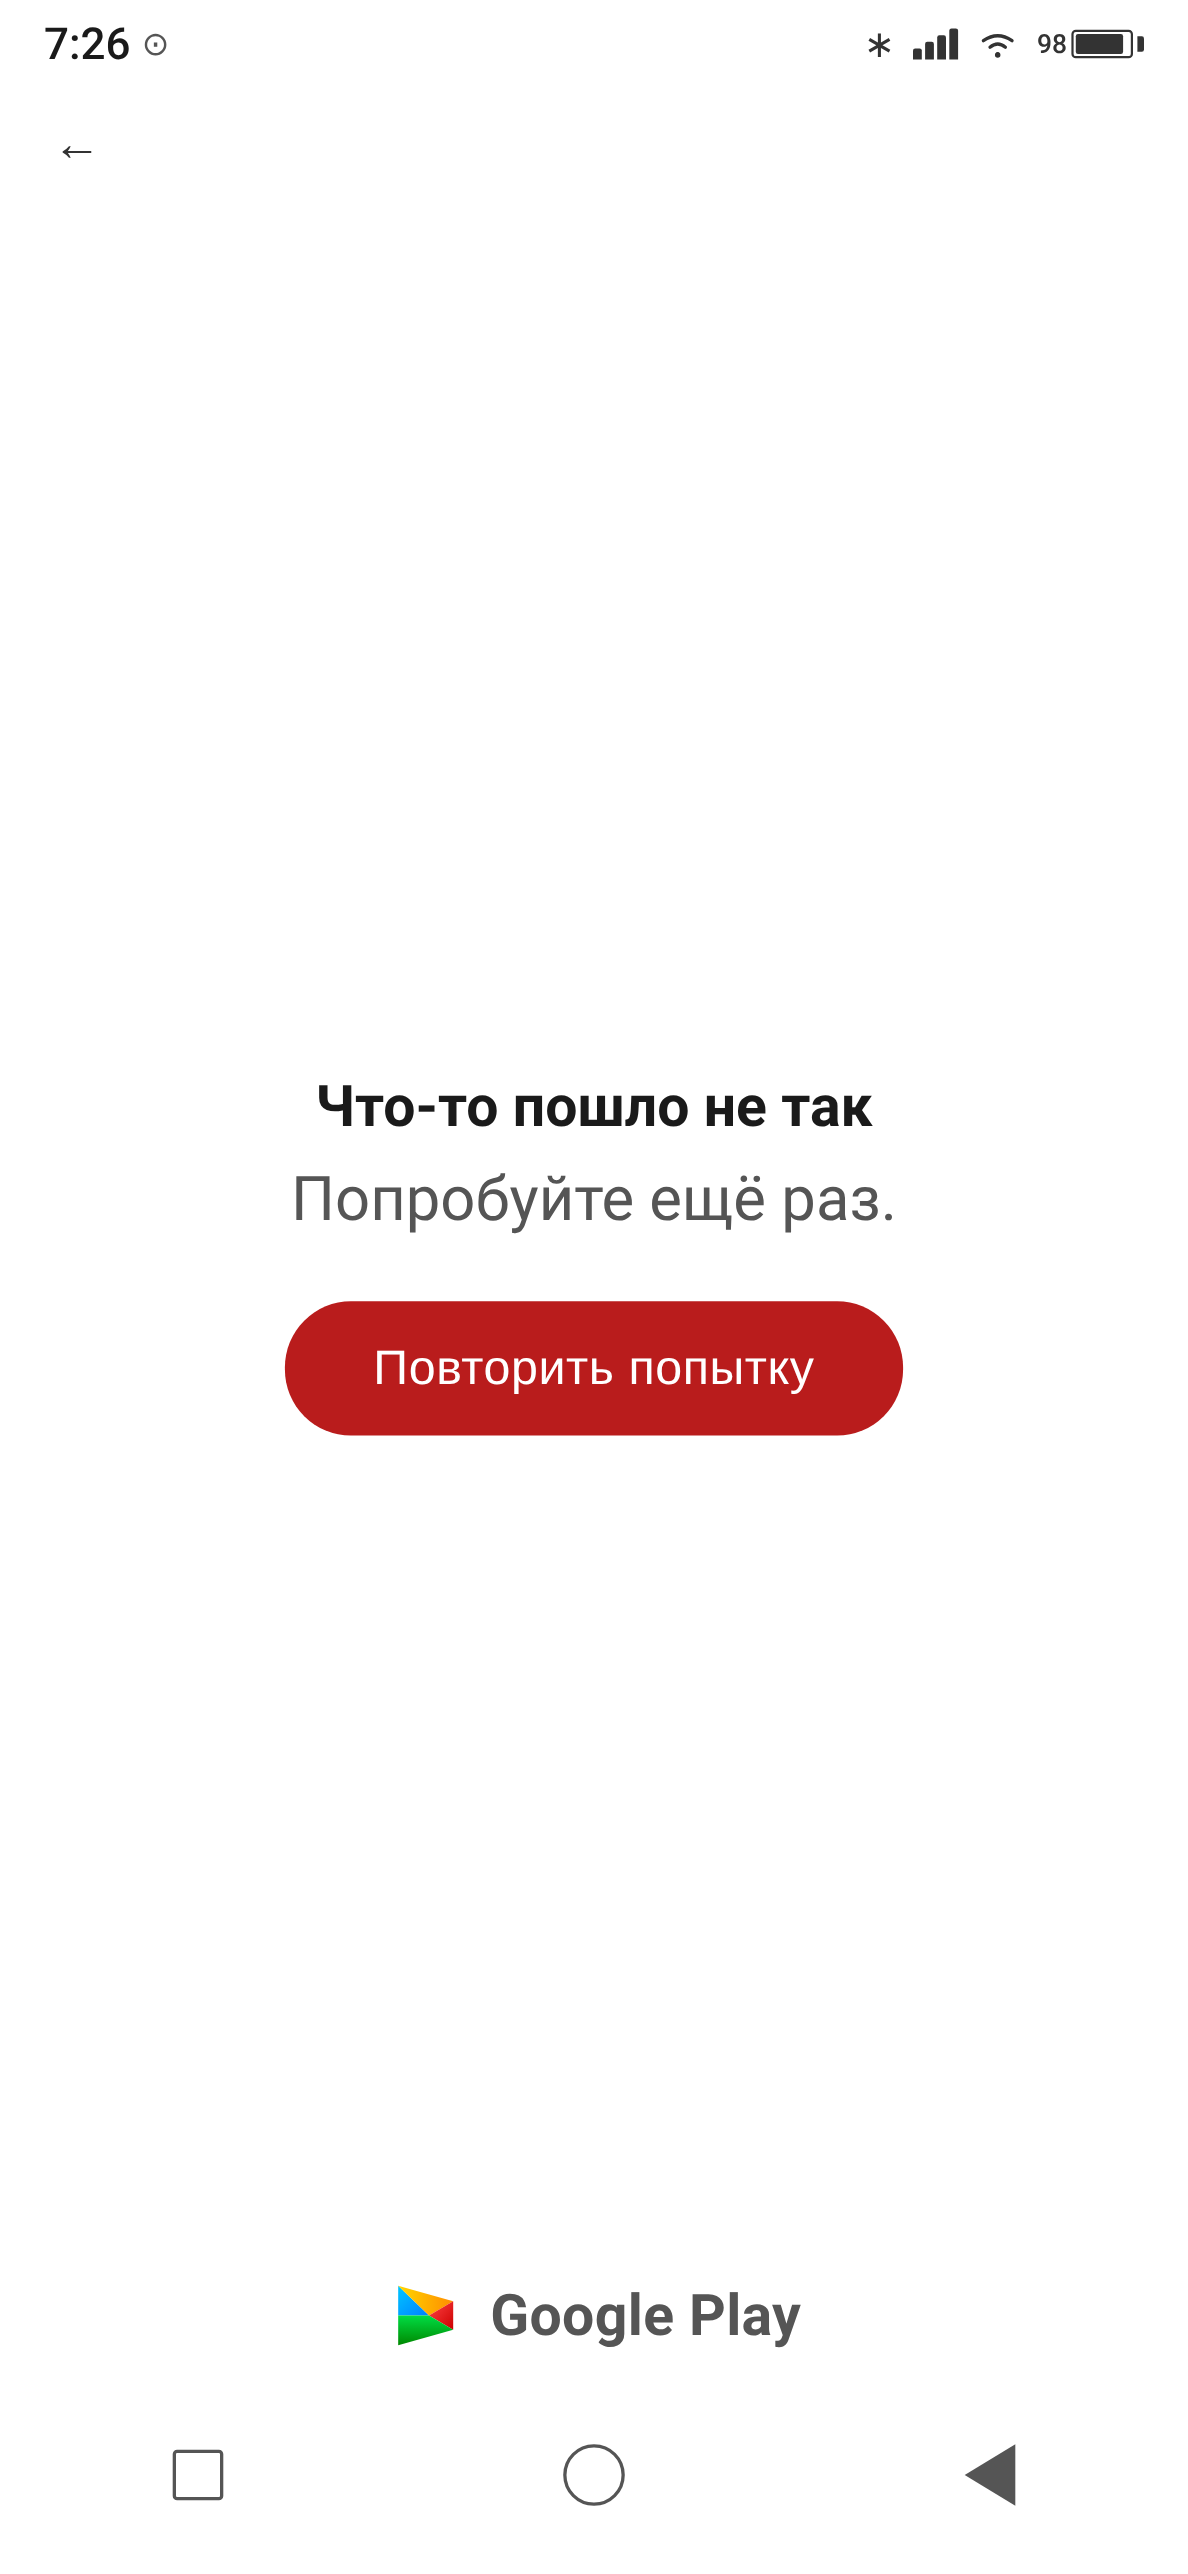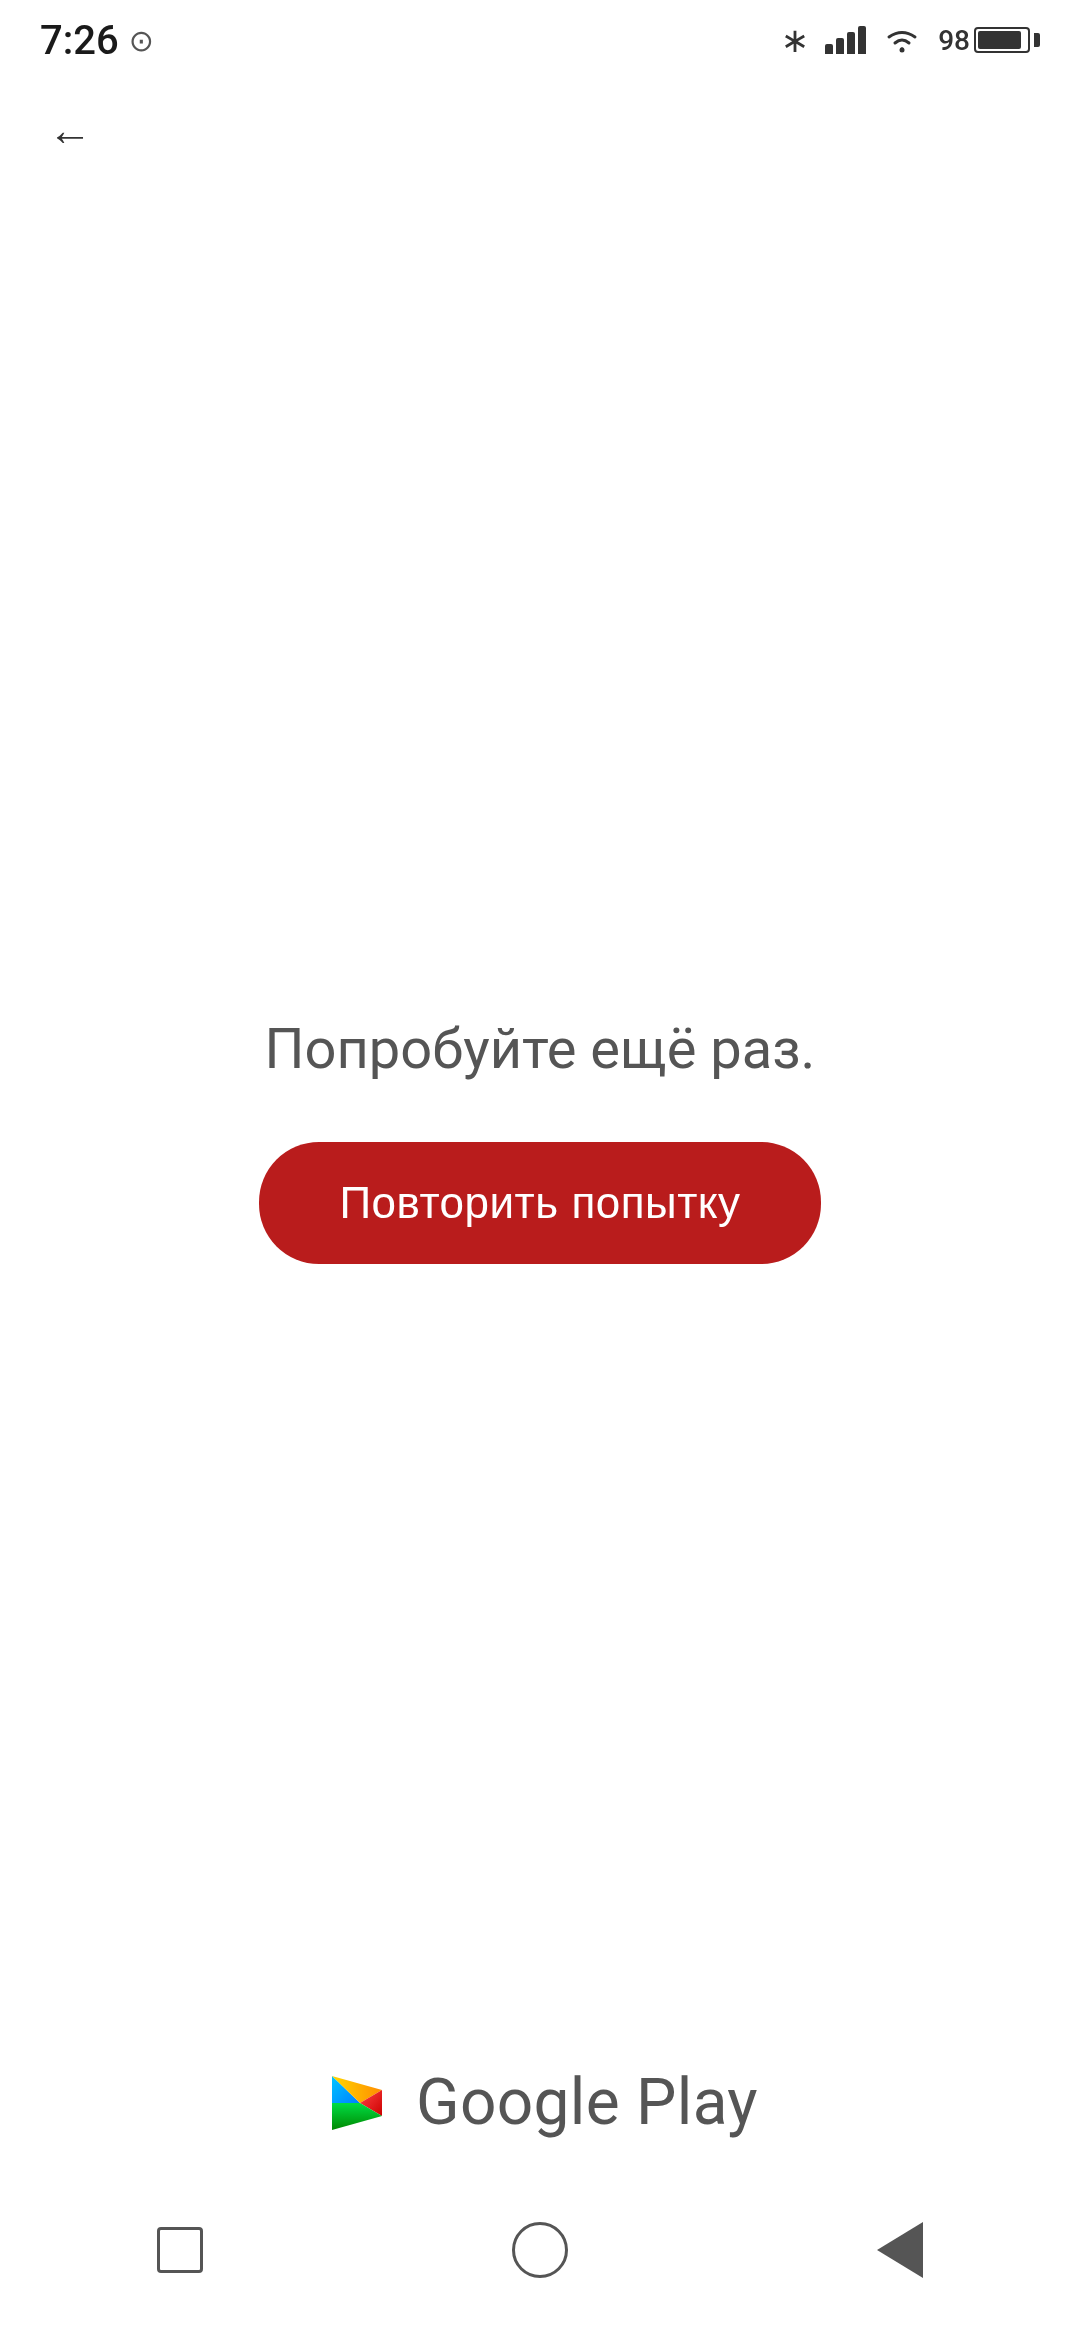--- a/index.html
+++ b/index.html
@@ -69,21 +69,21 @@
       background: #333;
       border-radius: 2px;
     }
     .battery-tip {
       width: 6px;
       height: 14px;
       background: #333;
       border-radius: 0 2px 2px 0;
     }
     .battery-text {
-      font-size: 28px;
+      font-size: 24px;
       color: #333;
       font-weight: 500;
     }
 
     
     .signal-bars {
       display: flex;
       align-items: flex-end;
       gap: 3px;
     }
@@ -181,22 +181,22 @@
       align-items: center;
       gap: 24px;
     }
 
     .google-play-logo {
       width: 70px;
       height: 70px;
     }
 
     .google-play-text {
-      font-size: 64px;
-      font-weight: 400;
+      font-size: 52px;
+      font-weight: 700;
       color: #555;
       letter-spacing: 0.3px;
     }
 
     
     .nav-bar {
       position: absolute;
       bottom: 0;
       left: 0;
       right: 0;
@@ -276,20 +276,21 @@
     </div>
   </div>
 </div>
 
 <div class="back-button">
   <span class="back-arrow">←</span>
 </div>
 
 <div class="main-content">
   <div class="error-section">
+    <div class="error-title">Что-то пошло не так</div>
     <div class="error-subtitle">Попробуйте ещё раз.</div>
     <button class="retry-button">Повторить попытку</button>
   </div>
 </div>
 
 <div class="google-play-section">
   <div class="google-play-brand">
 
     <svg class="google-play-logo" viewBox="0 0 70 70" xmlns="http://www.w3.org/2000/svg">
       <defs>

